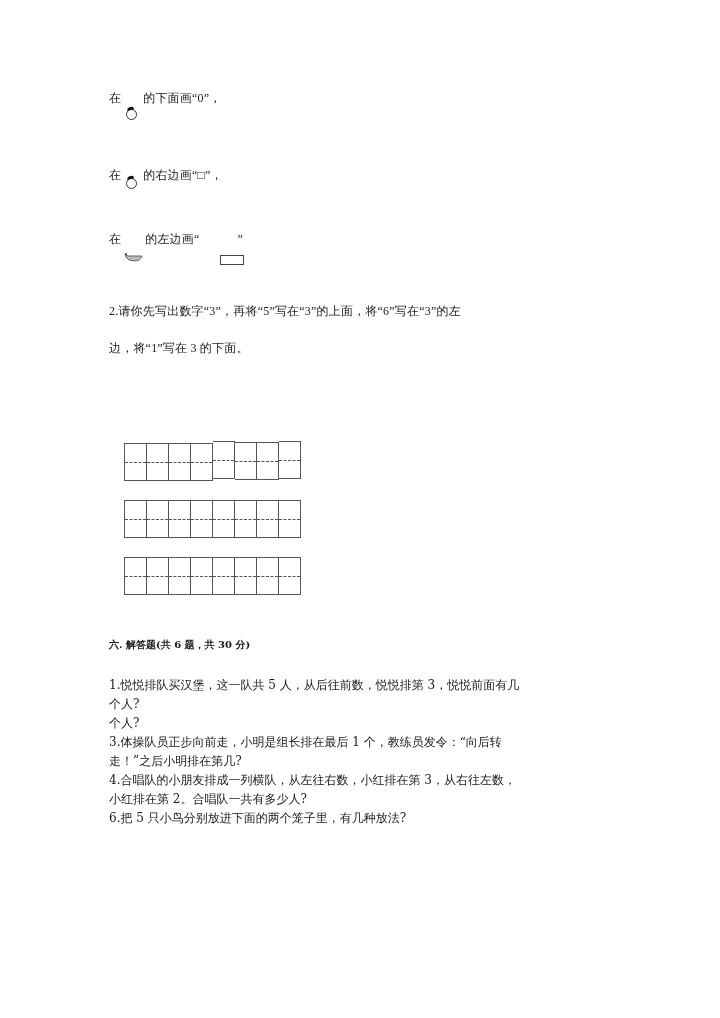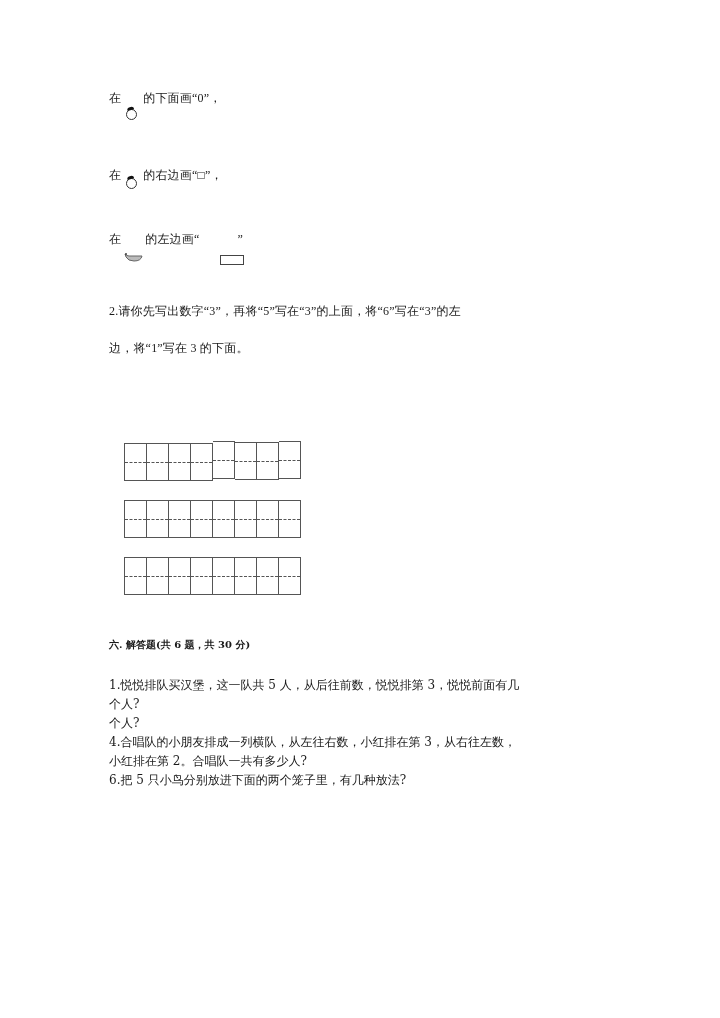--- a/index.html
+++ b/index.html
@@ -99,19 +99,23 @@
 
 <div class="abs q" style="left:109px; top:676px;">
   <div>
     <div>1.悦悦排队买汉堡，这一队共 5 人，从后往前数，悦悦排第 3，悦悦前面有几</div>
     <div>个人?</div>
   </div>
   <div>
     <div>个人?</div>
   </div>
   <div>
+    <div>3.体操队员正步向前走，小明是组长排在最后 1 个，教练员发令：“向后转</div>
+    <div>走！”之后小明排在第几?</div>
+  </div>
+  <div>
     <div>4.合唱队的小朋友排成一列横队，从左往右数，小红排在第 3，从右往左数，</div>
     <div>小红排在第 2。合唱队一共有多少人?</div>
   </div>
   <div>
     <div>6.把 5 只小鸟分别放进下面的两个笼子里，有几种放法?</div>
   </div>
 </div>
 
 </body></html>

